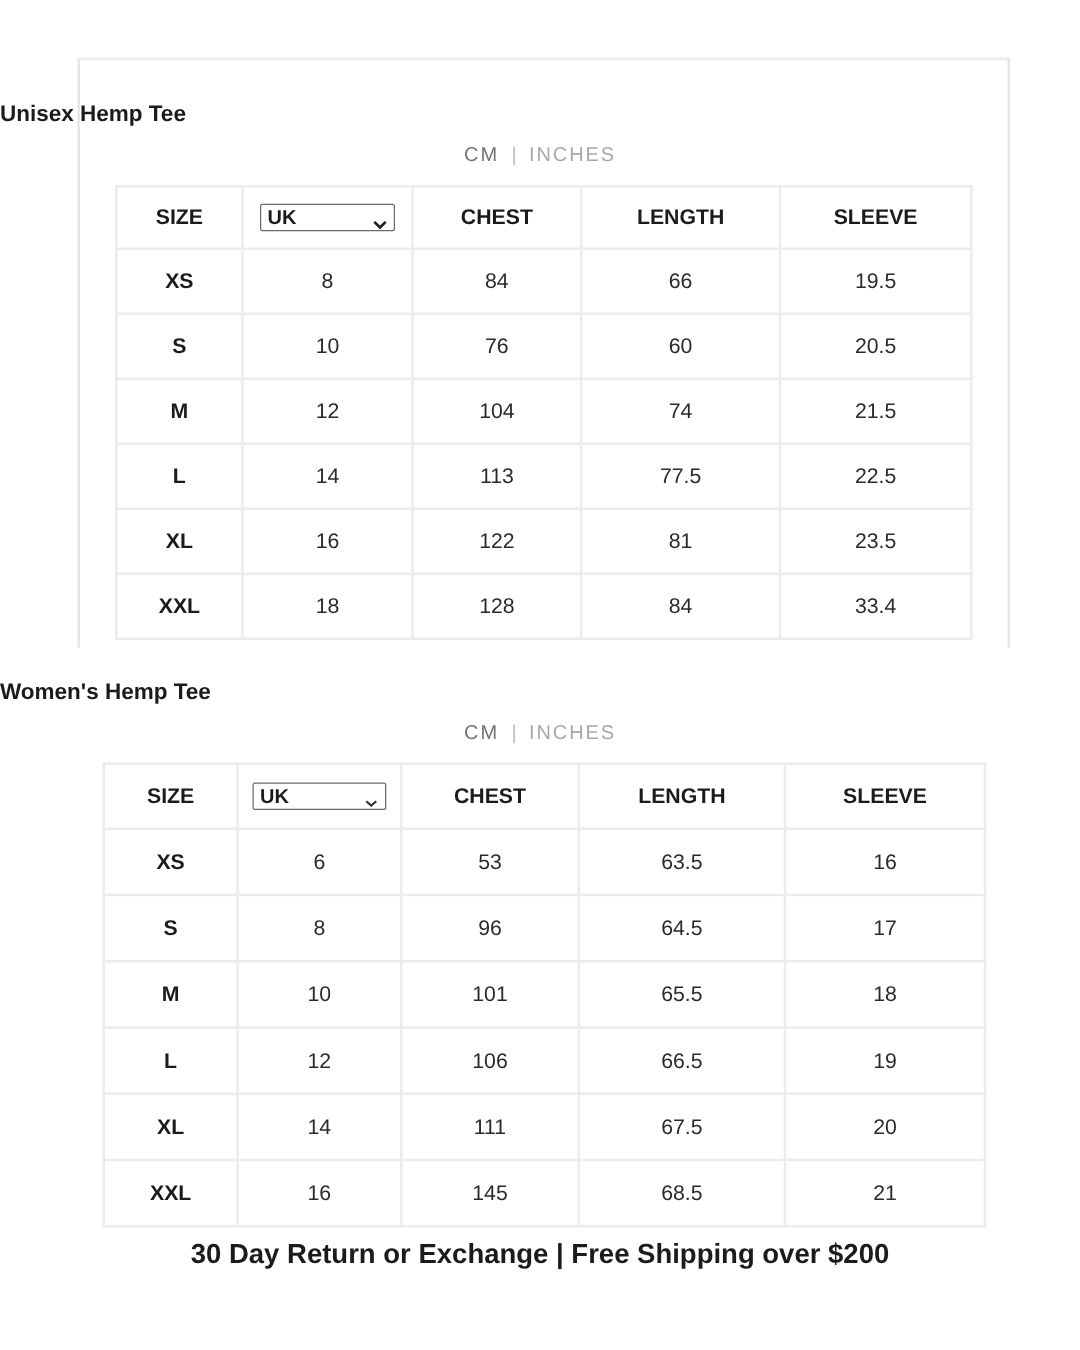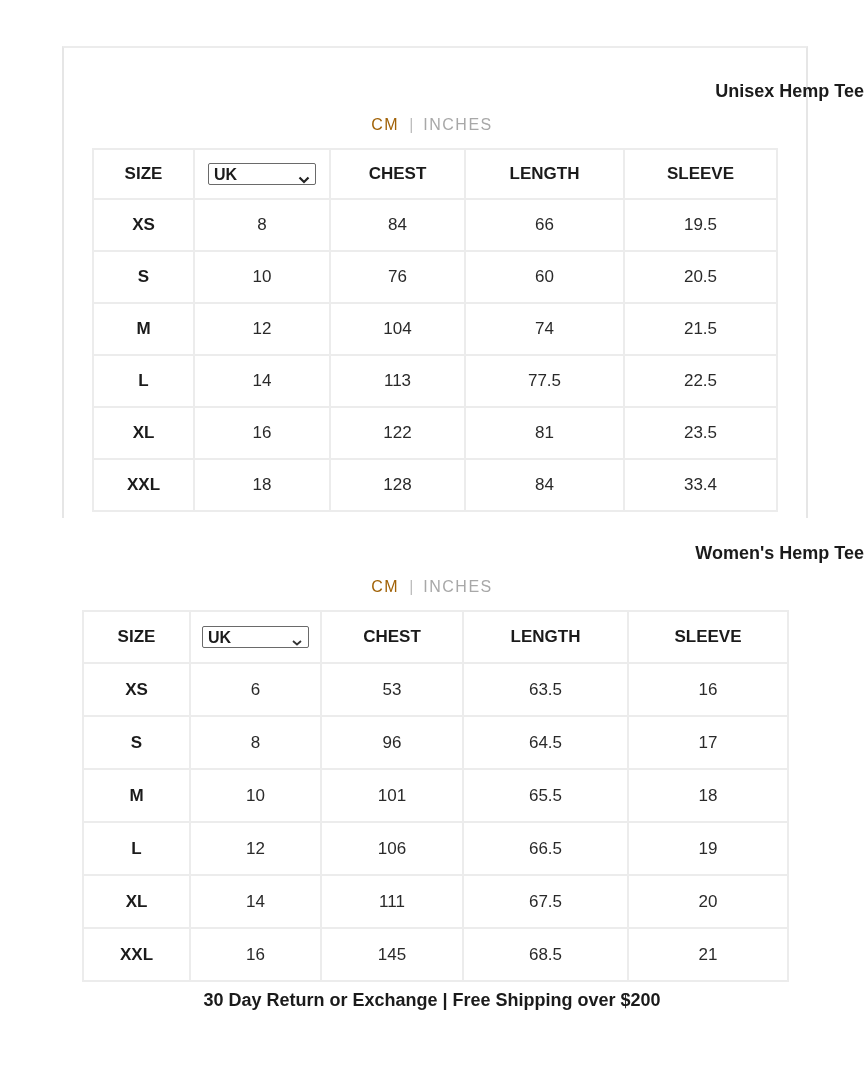--- a/index.html
+++ b/index.html
@@ -1,38 +1,38 @@
 <!DOCTYPE html>
 <html><head>
 <meta charset="utf-8">
 <style>
   html, body { margin:0; padding:0; background:#ffffff; }
   body { width:864px; height:1080px; position:relative; overflow:hidden;
          font-family:"Liberation Sans", sans-serif; color:#1a1a1a; }
   .frame { position:absolute; left:62px; top:46px; width:742px; height:470px;
            border-left:2px solid #e6e6e6; border-top:2px solid #ececec; border-right:2px solid #e6e6e6; }
-  .title { position:absolute; left:0; width:864px; text-align:right;
+  .title { position:absolute; left:0; width:864px; text-align:left;
            font-weight:bold; font-size:18px; color:#1b1b1b; }
   .units { position:absolute; left:0; width:864px; text-align:center;
            font-size:16px; letter-spacing:1.5px; }
-  .units .cm { color:#a16207; cursor:pointer; }
+  .units .cm { color:#737373; cursor:pointer; }
   .units .sep { color:#bdbdbd; margin:0 10px; letter-spacing:0; }
   .units .in { color:#a8a8a8; cursor:pointer; }
   table.sz { position:absolute; border-collapse:collapse; table-layout:fixed; }
   table.sz td, table.sz th { border:2px solid #ececec; text-align:center; vertical-align:middle;
            padding:0; font-size:17px; color:#2a2a2a; }
   table.sz th { font-weight:bold; color:#1b1b1b; font-size:17px;margin-top:43px; }
   table.sz td.size { font-weight:bold; color:#1b1b1b; }
   .sel { display:inline-flex; align-items:flex-end; justify-content:space-between;
          box-sizing:border-box; border:1.5px solid #6a6a6a; border-radius:2px;
          height:22px; padding:0 5px 0 5px; font-weight:bold; font-size:16px; color:#1b1b1b;
          background:#fff; cursor:pointer; }
   .chev { width:12px; height:8px; display:inline-block; }
   .footer { position:absolute; left:0; width:864px; top:990px; text-align:center;
-            font-weight:bold; font-size:18px; color:#1b1b1b; }
+            font-weight:bold; font-size:22px; color:#1b1b1b; }
 </style>
 </head>
 <body>
 
 <div class="frame"></div>
 
 <div class="title" style="top:81px;">Unisex Hemp Tee</div>
 <div class="units" style="top:116px;">
   <span class="cm">CM</span><span class="sep">|</span><span class="in">INCHES</span>
 </div>

